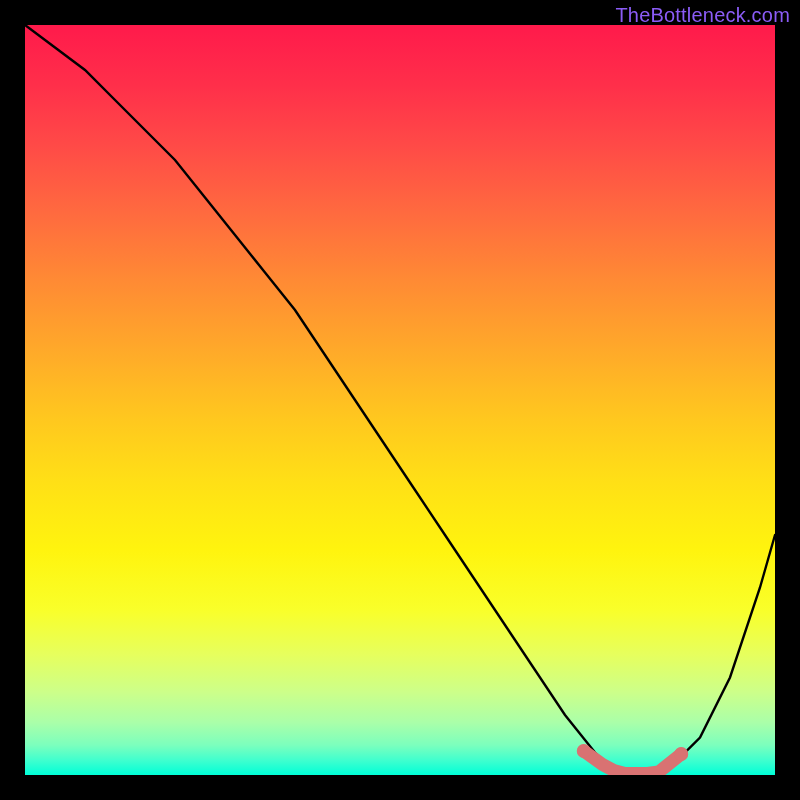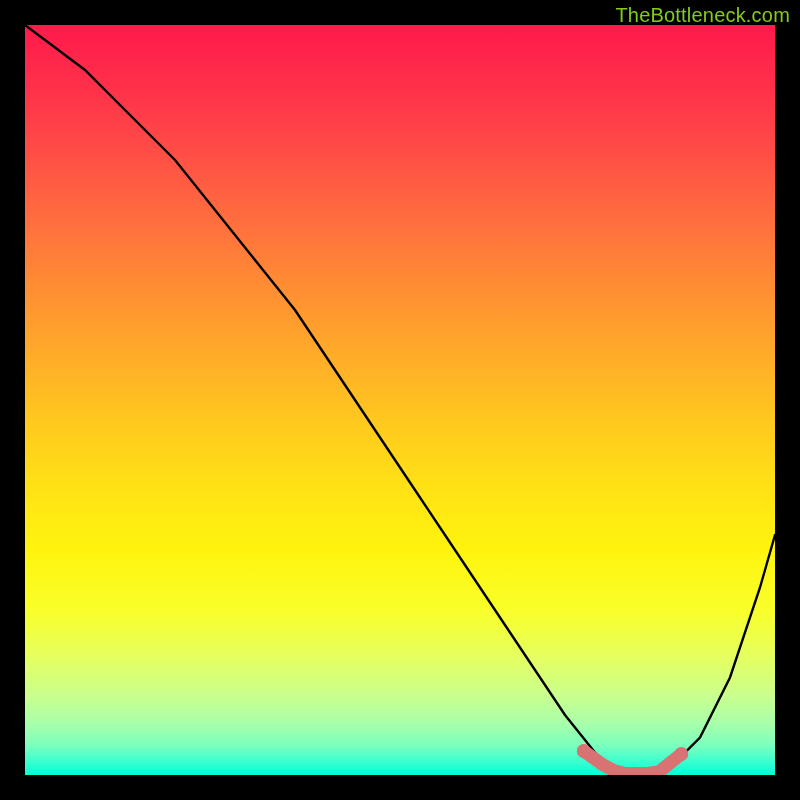--- a/index.html
+++ b/index.html
@@ -48,21 +48,21 @@
     left: 0;
     top: 0;
     width: 750px;
     height: 750px;
     pointer-events: none;
   }
   .watermark {
     position: absolute;
     top: 4px;
     right: 10px;
-    color: #84cc16;
+    color: #8b5cf6;
     font-size: 20px;
     letter-spacing: 0.2px;
     font-weight: 400;
     user-select: none;
   }
 </style>
 </head>
 <body>
 
 <div class="frame">

